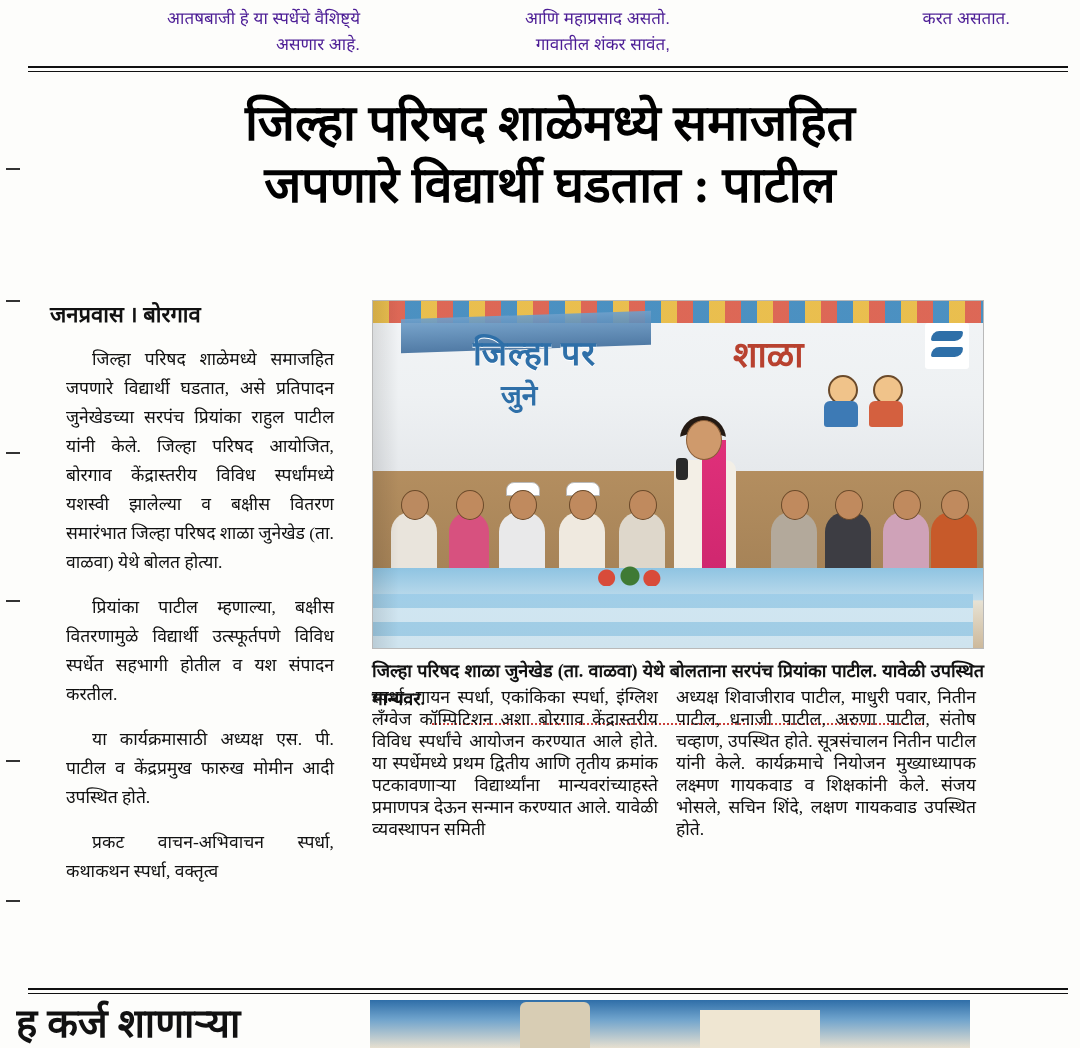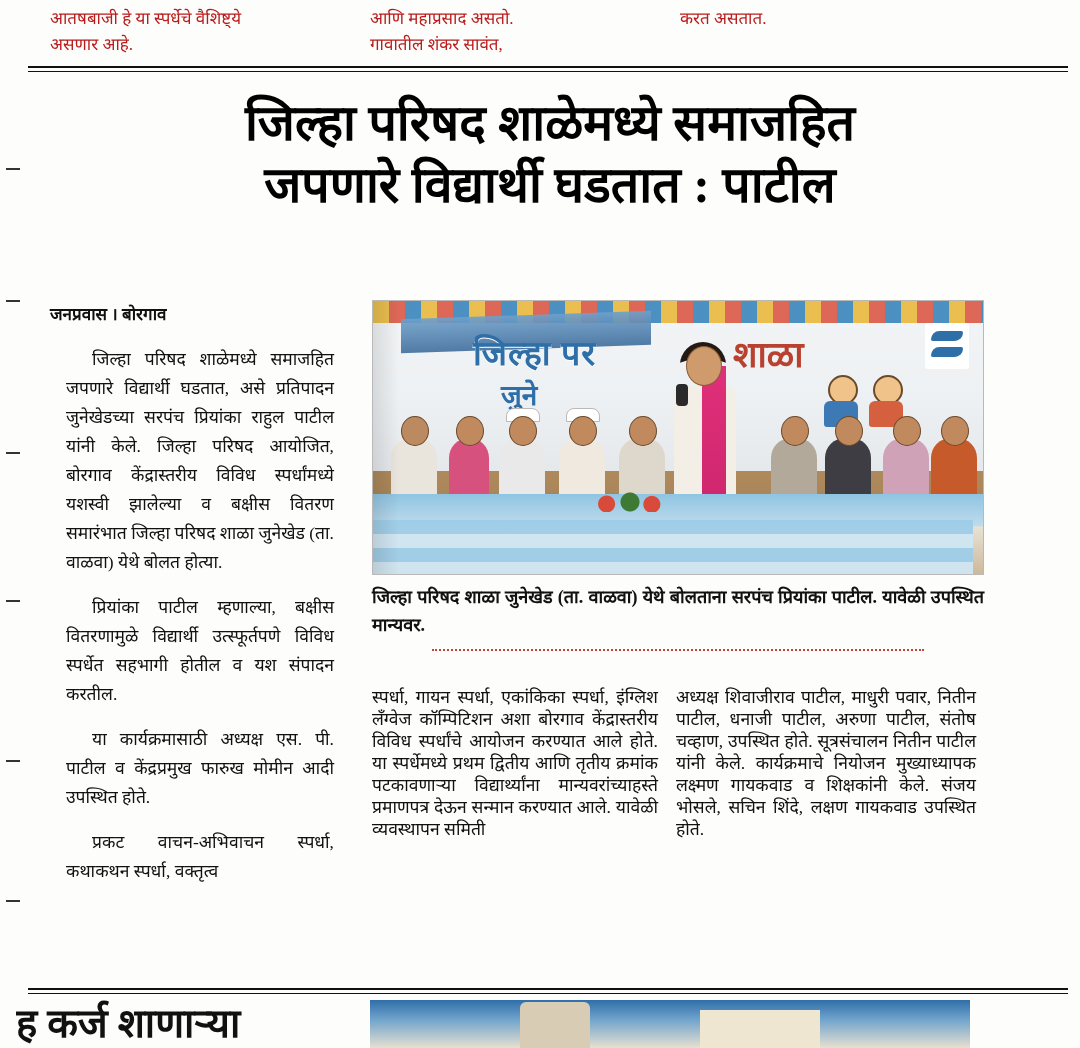--- a/index.html
+++ b/index.html
@@ -29,22 +29,23 @@
     left: 0;
     width: 1080px;
     height: 66px;
     display: flex;
     padding-top: 6px;
     box-sizing: border-box;
   }
   .top-col {
     font-size: 17px;
     line-height: 26px;
-    color: #b91c1c;
-    font-family: Liberation Serif, serif;
+    color: #4c1d95;
+    font-family: Liberation Sans, sans-serif;
+    text-align: right;
   }
   .top-col .ln { white-space: nowrap; }
   .top-col-1 { width: 310px; margin-left: 50px; }
   .top-col-2 { width: 300px; margin-left: 10px; }
   .top-col-3 { width: 330px; margin-left: 10px; }
 
   .rule-top {
     position: absolute;
     top: 66px;
     left: 28px;
@@ -104,37 +105,37 @@
     font-family: "Liberation Serif", serif;
   }
   .col p { margin: 16px; }
   .col p + p { margin-top: 0px; }
   .indent { text-indent: 26px; }
 
   .col-1 { left: 0; width: 300px; }
 
   .dateline {
     font-weight: bold;
-    font-size: 17px;
+    font-size: 22px;
     display: block;
     margin-bottom: 4px;
     text-align: left;
   }
 
   
   .photo-wrap {
     position: absolute;
     top: 0px;
     left: 322px;
     width: 612px;
   }
   .photo {
     position: relative;
     width: 612px;
-    height: 275px;
+    height: 349px;
     overflow: hidden;
     background: linear-gradient(#caa06c, #9c7b52);
     border: 1px solid #b9b9b9;
     box-sizing: border-box;
   }
   
   .ph-banner {
     position: absolute;
     left: 0; top: 0; right: 0; height: 170px;
     background: linear-gradient(#f2f4f6 0%, #eef1f3 55%, #e6e9ec 100%);

